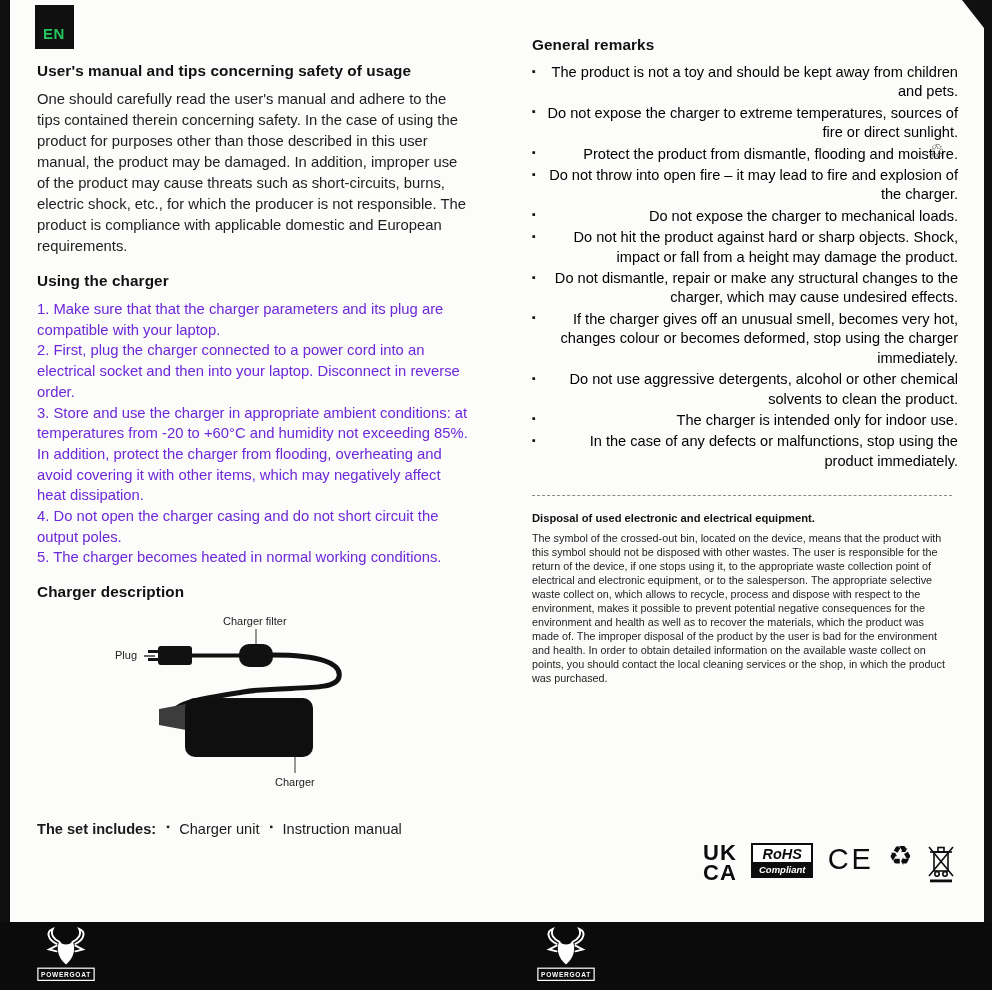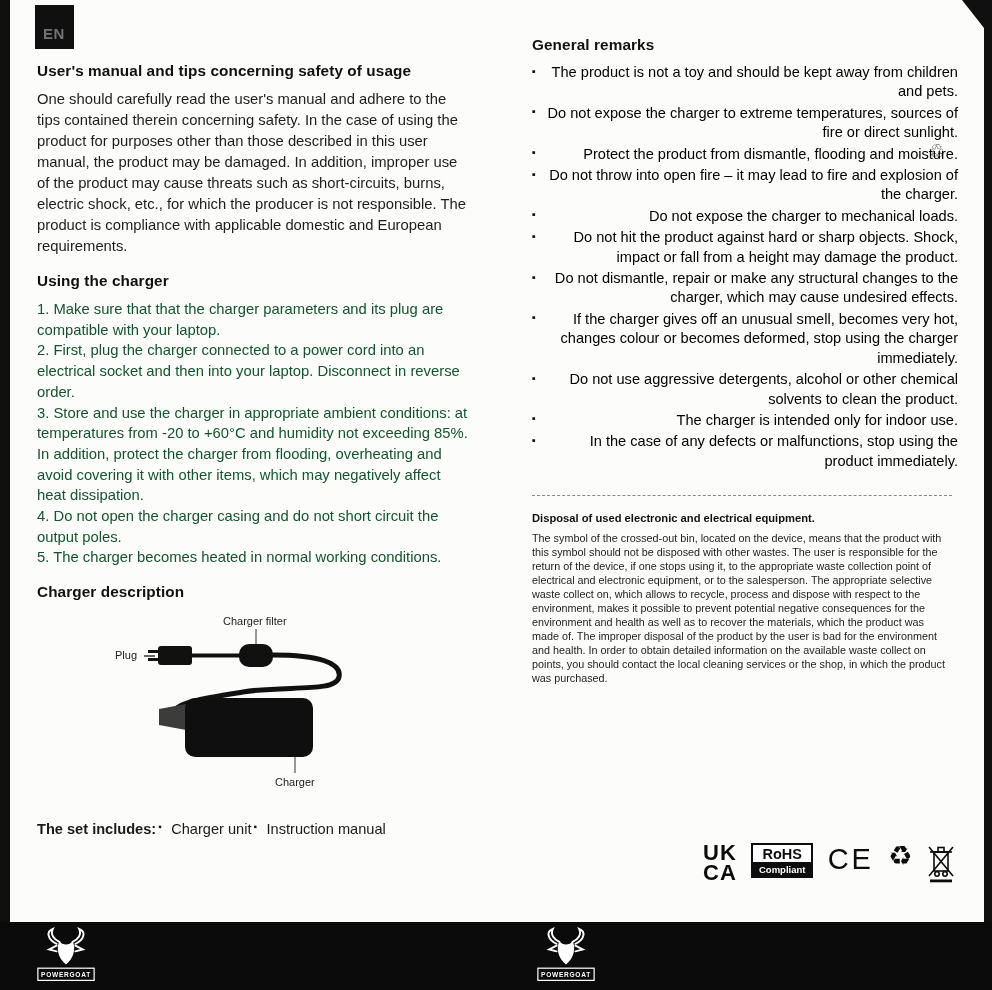--- a/index.html
+++ b/index.html
@@ -15,35 +15,35 @@
     position:absolute; left:10px; top:0; width:974px; height:922px;
     background:#fcfcfb;
   }
   .corner-artifact {
     position:absolute; right:0; top:0; width:22px; height:28px;
     background:#101010;
     clip-path:polygon(0 0,100% 0,100% 100%);
   }
   .lang-badge {
     position:absolute; left:25px; top:5px; width:39px; height:44px;
-    background:#101010; color:#737373; font-weight:bold; font-size:15px;
+    background:#101010; color:#22c55e; font-weight:bold; font-size:15px;
     display:flex; align-items:flex-end; padding:7px 8px;
     letter-spacing:0.5px;
   }
   .col-left  { position:absolute; left:27px; top:62px; width:433px; }
   .col-right { position:absolute; left:522px; top:36px; width:426px; }
   h2.sec {
     font-size:15.3px; font-weight:bold; color:#111;
     margin-bottom:9px; letter-spacing:0.1px;
   }
   .body-text {
     font-size:14.8px; line-height:1.42; color:#1d1d1d;
   }
   .steps { margin-top:2px; }
-  .step { font-size:14.8px; line-height:1.40; color:#14532d; }
+  .step { font-size:14.8px; line-height:1.40; color:#6d28d9; }
   .mt { margin-top:15px; }
   
   ul.remarks { list-style:none; }
   ul.remarks li {
     position:relative; padding-left:15px; margin-bottom:2px;
     font-size:14.6px; line-height:1.33; color:#000000;text-align:right;
   }
   ul.remarks li::before {
     content:"▪"; position:absolute; left:0; top:0.5px; font-size:11px; color:#111;
   }
@@ -51,31 +51,31 @@
     border-top:1.6px dashed #8a8a8a; margin:24px 0 16px 0; width:420px;
   }
   .disposal-heading { font-size:11.2px; font-weight:bold; color:#111; margin-bottom:7px; }
   .disposal-body { font-size:10.8px; line-height:1.30; color:#1d1d1d; width:420px; }
   
   .diagram { position:relative; width:433px; height:192px; margin-top:12px; }
   .diagram .lbl { position:absolute; font-size:11px; color:#222; white-space:nowrap; }
   .lbl-ferrite { left:186px; top:2px; }
   .lbl-plug    { left:78px;  top:36px; }
   .lbl-charger { left:238px; top:163px; }
-  .set-includes { margin-top:16px; display:flex; align-items:baseline; gap:2px; font-size:14.6px; }
+  .set-includes { margin-top:16px; display:flex; align-items:baseline; gap:10px; font-size:14.6px; }
   .set-includes .lead { font-weight:bold; }
   .set-includes .inc-item { position:relative; padding-left:13px; }
   .set-includes .inc-item::before { content:"▪"; position:absolute; left:0; top:0; font-size:10px; }
   
   .marks {
     position:absolute; left:693px; top:843px; width:252px; height:52px;
     display:flex; align-items:flex-start; justify-content:space-between;
   }
   .ukca { font-weight:bold; font-size:22px; line-height:0.92; letter-spacing:1px; color:#0c0c0c; }
-  .rohs { border:2.5px solid #0c0c0c; width:62px; text-align:center; background:#fff; }
+  .rohs { border:2.5px solid #0c0c0c; width:62px; text-align:center; background:#fff;font-style:italic; }
   .rohs-top { font-weight:bold; font-size:14.5px; padding:1px 0 0 0; color:#0c0c0c; }
   .rohs-bottom { background:#0c0c0c; color:#fff; font-size:9.5px; font-weight:bold; padding:1.5px 0; }
   .ce { font-size:29px; color:#0c0c0c; letter-spacing:3px; font-weight:500; }
   .recycle { font-size:27px; color:#0c0c0c; line-height:1; }
   .edge-recycle {
     position:absolute; left:918px; top:140px; font-size:19px; color:#2a2a2a;
   }
   
   .footer {
     position:absolute; left:0; bottom:0; width:992px; height:68px; background:#0b0b0b;

